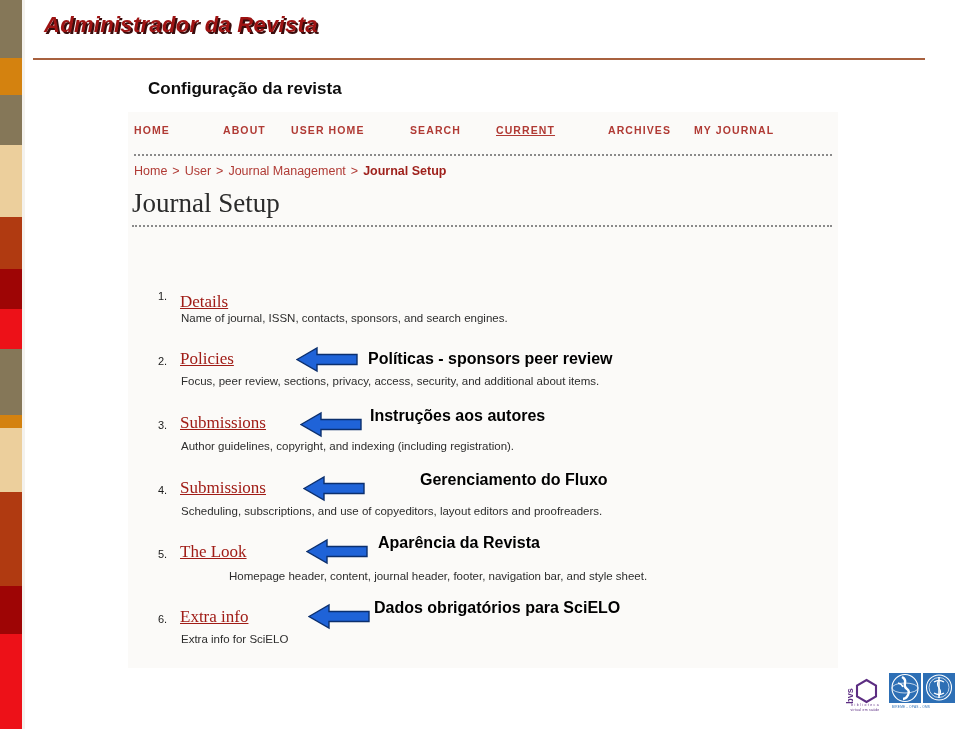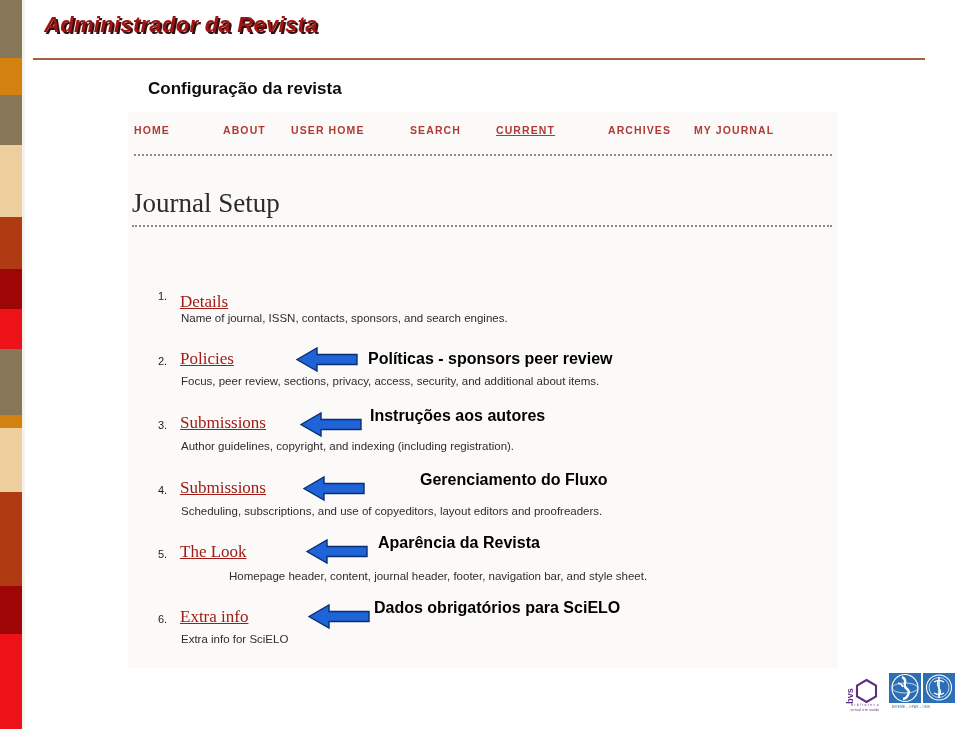--- a/index.html
+++ b/index.html
@@ -233,20 +233,21 @@
       <span class="navitem" style="position: absolute; left: 89px;">ABOUT</span>
       <span class="navitem" style="position: absolute; left: 157px;">USER HOME</span>
       <span class="navitem" style="position: absolute; left: 276px;">SEARCH</span>
       <span class="navitem" style="position: absolute; left: 362px; text-decoration: underline;">CURRENT</span>
       <span class="navitem" style="position: absolute; left: 458px; margin-left: 16px;">ARCHIVES</span>
       <span class="navitem" style="position: absolute; left: 560px;">MY JOURNAL</span>
     </div>
 
   <div class="dotted-rule" style="left:6px; top:42px; width:698px;"></div>
 
+  <div id="breadcrumb"><span>Home</span><span class="crumb-sep" style="margin: 0px 5px;">&gt;</span><span>User</span><span class="crumb-sep" style="margin: 0px 5px;">&gt;</span><span>Journal Management</span><span class="crumb-sep" style="margin: 0px 5px;">&gt;</span><span class="crumb-current">Journal Setup</span></div>
 
   <div id="ojs-heading">Journal Setup</div>
 
   <div class="dotted-rule" style="left:4px; top:113px; width:700px;"></div>
 
 
   <div id="steps">
       <div class="step-num" style="top: 178px;">1.</div>
       <div class="step-link" style="top: 172px; margin-top: 8px;">Details</div>
       <div class="step-desc" style="top: 200px;">Name of journal, ISSN, contacts, sponsors, and search engines.</div>

